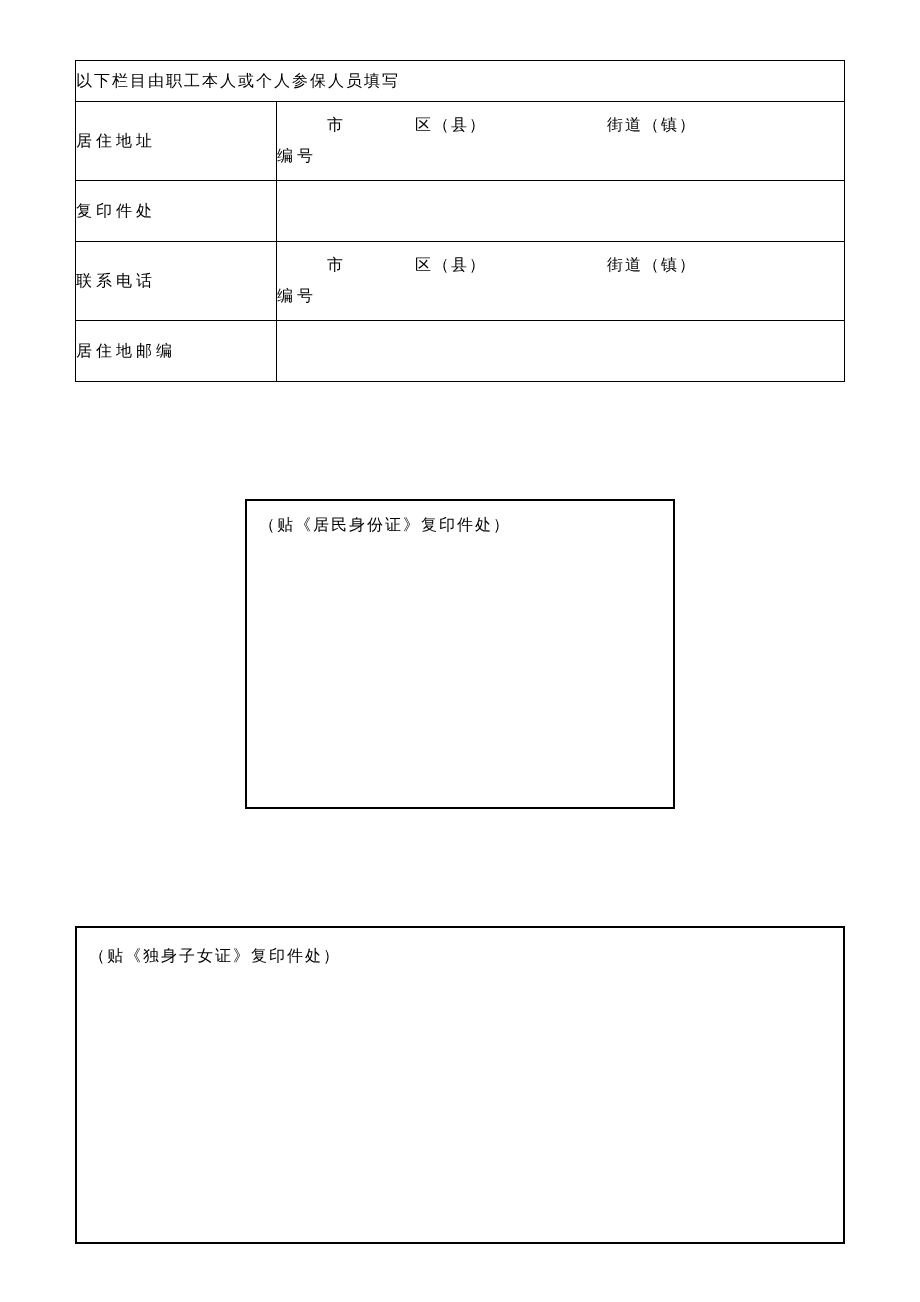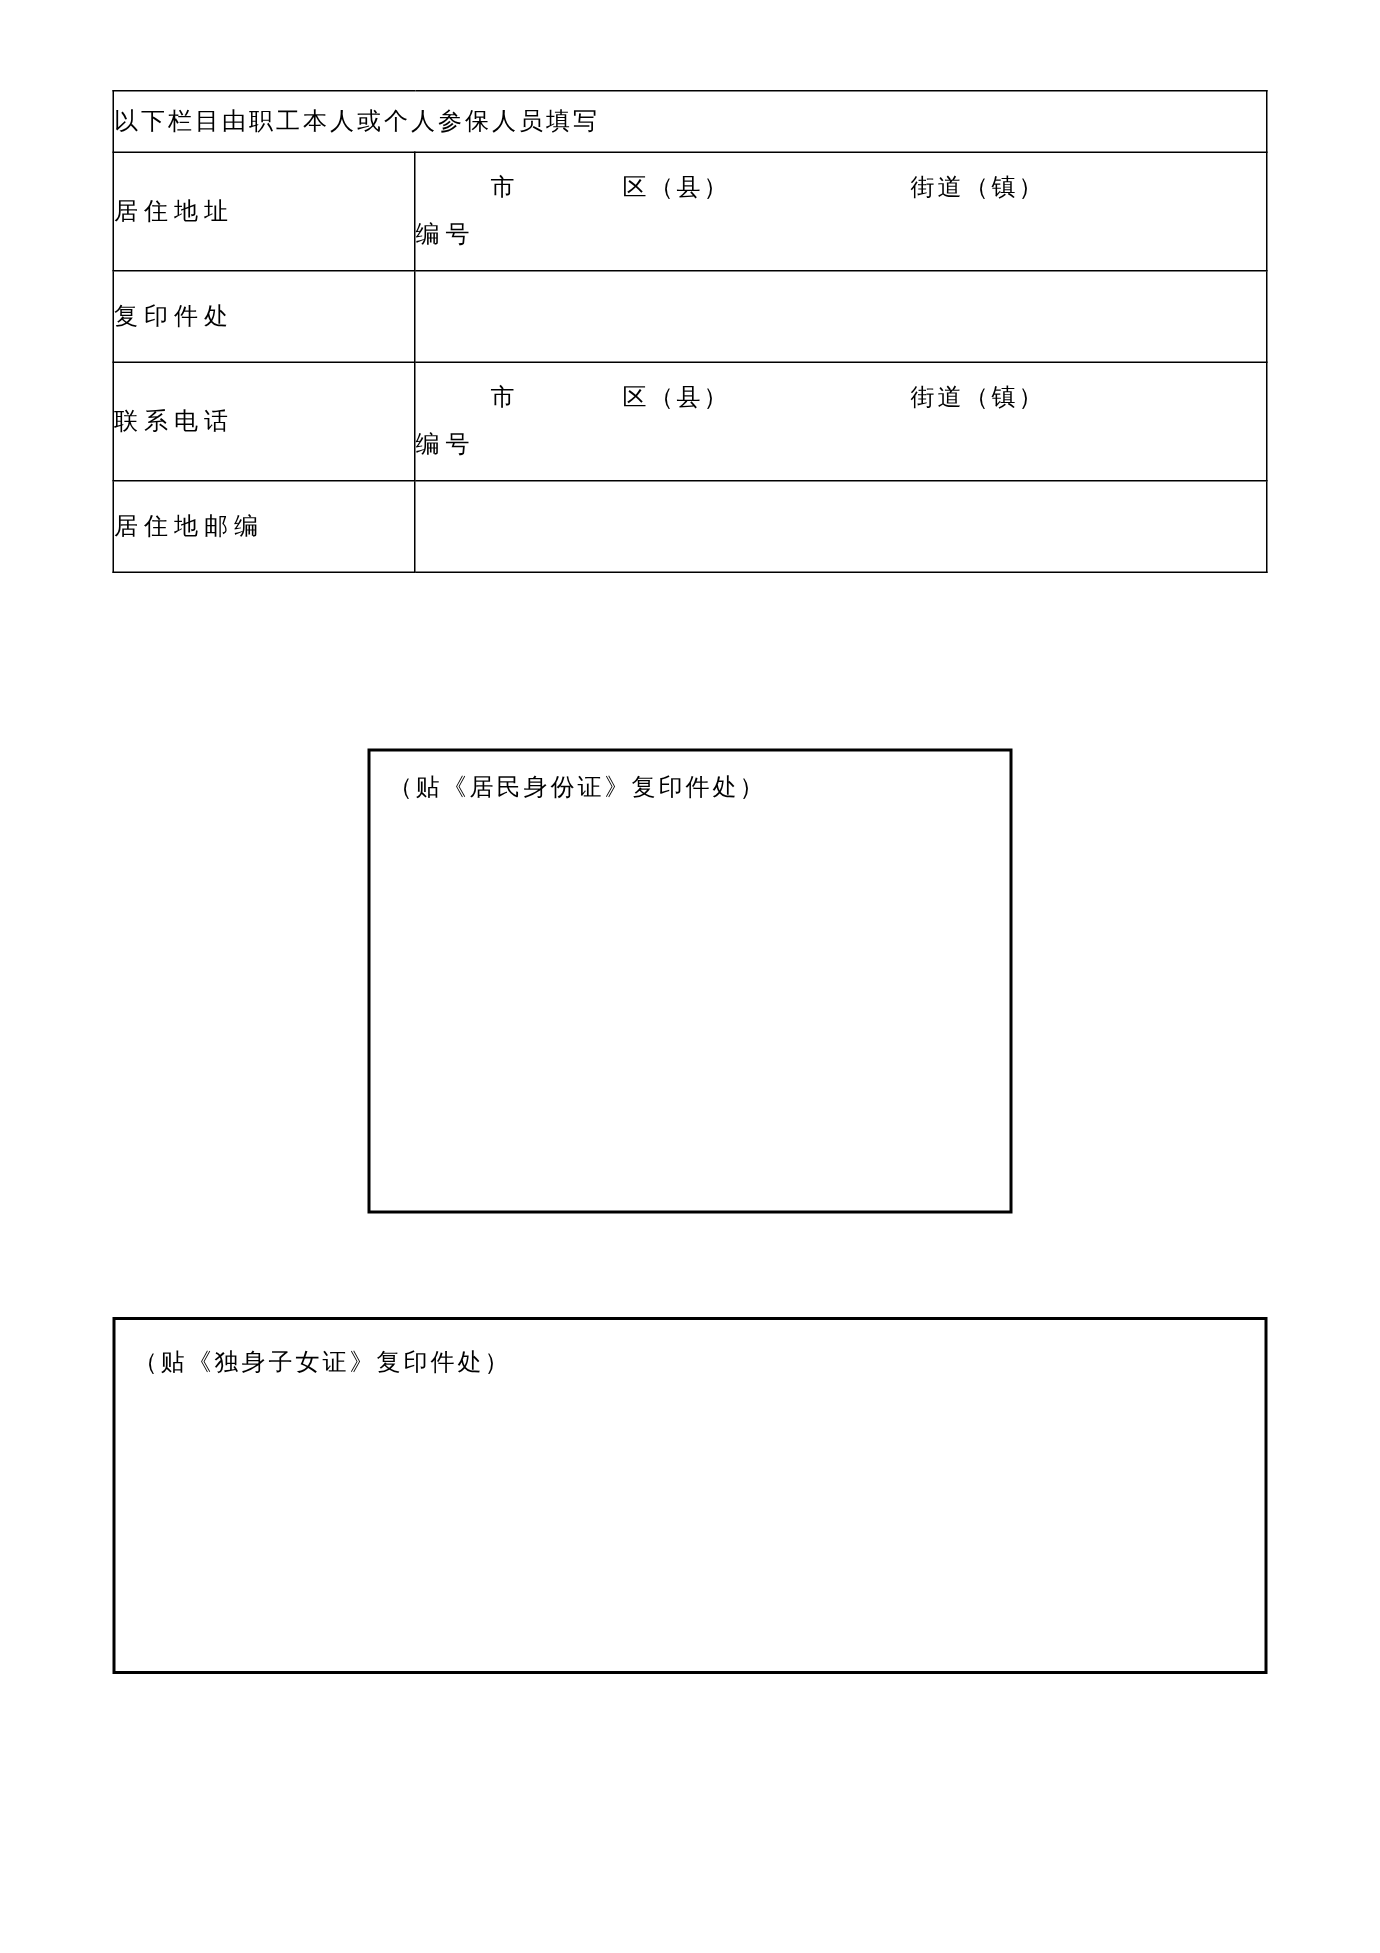--- a/index.html
+++ b/index.html
@@ -60,22 +60,22 @@
     width: 430px;
     height: 310px;
     margin: 117px auto 0 auto;
     box-sizing: border-box;
     padding: 14px 12px;
     letter-spacing: 2px;
   }
   .box2 {
     border: 2px solid #000;
     width: 770px;
-    height: 238px;
-    margin: 69px auto 0 auto;
+    height: 318px;
+    margin: 117px auto 0 auto;
     box-sizing: border-box;
     padding: 18px 12px;
     letter-spacing: 2px;
   }
 </style>
 </head>
 <body>
 
 <div class="page">
 

